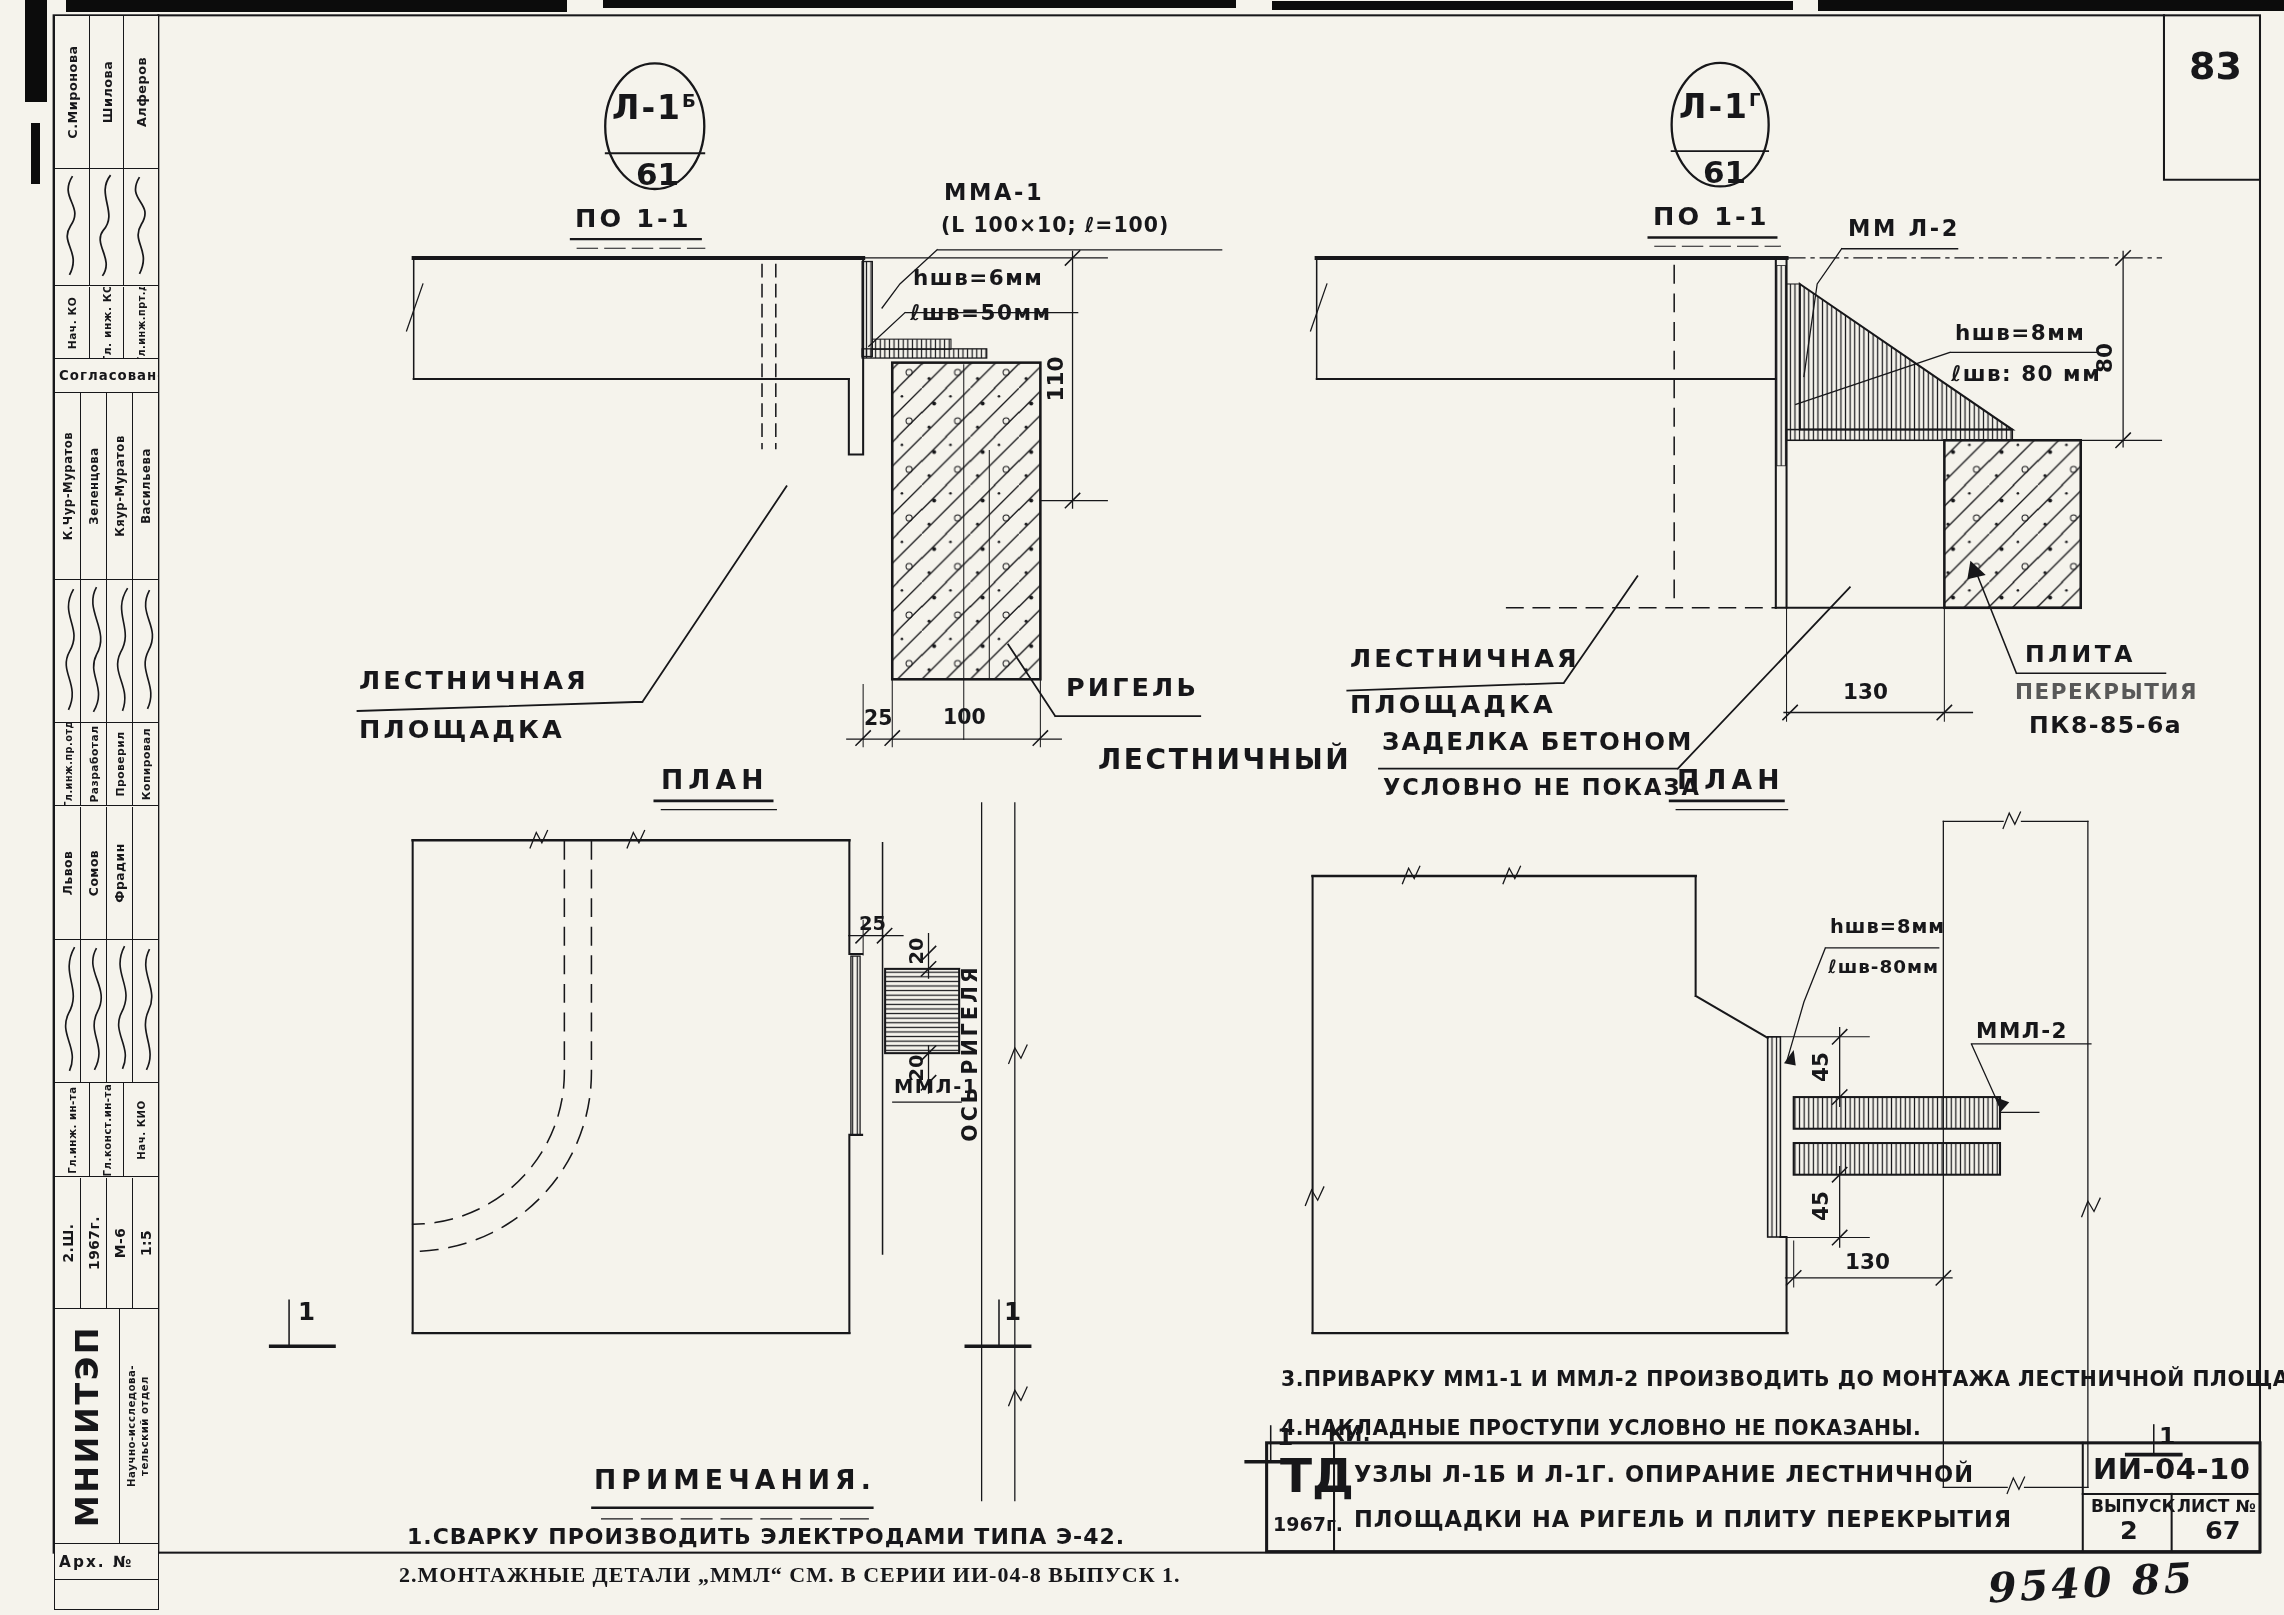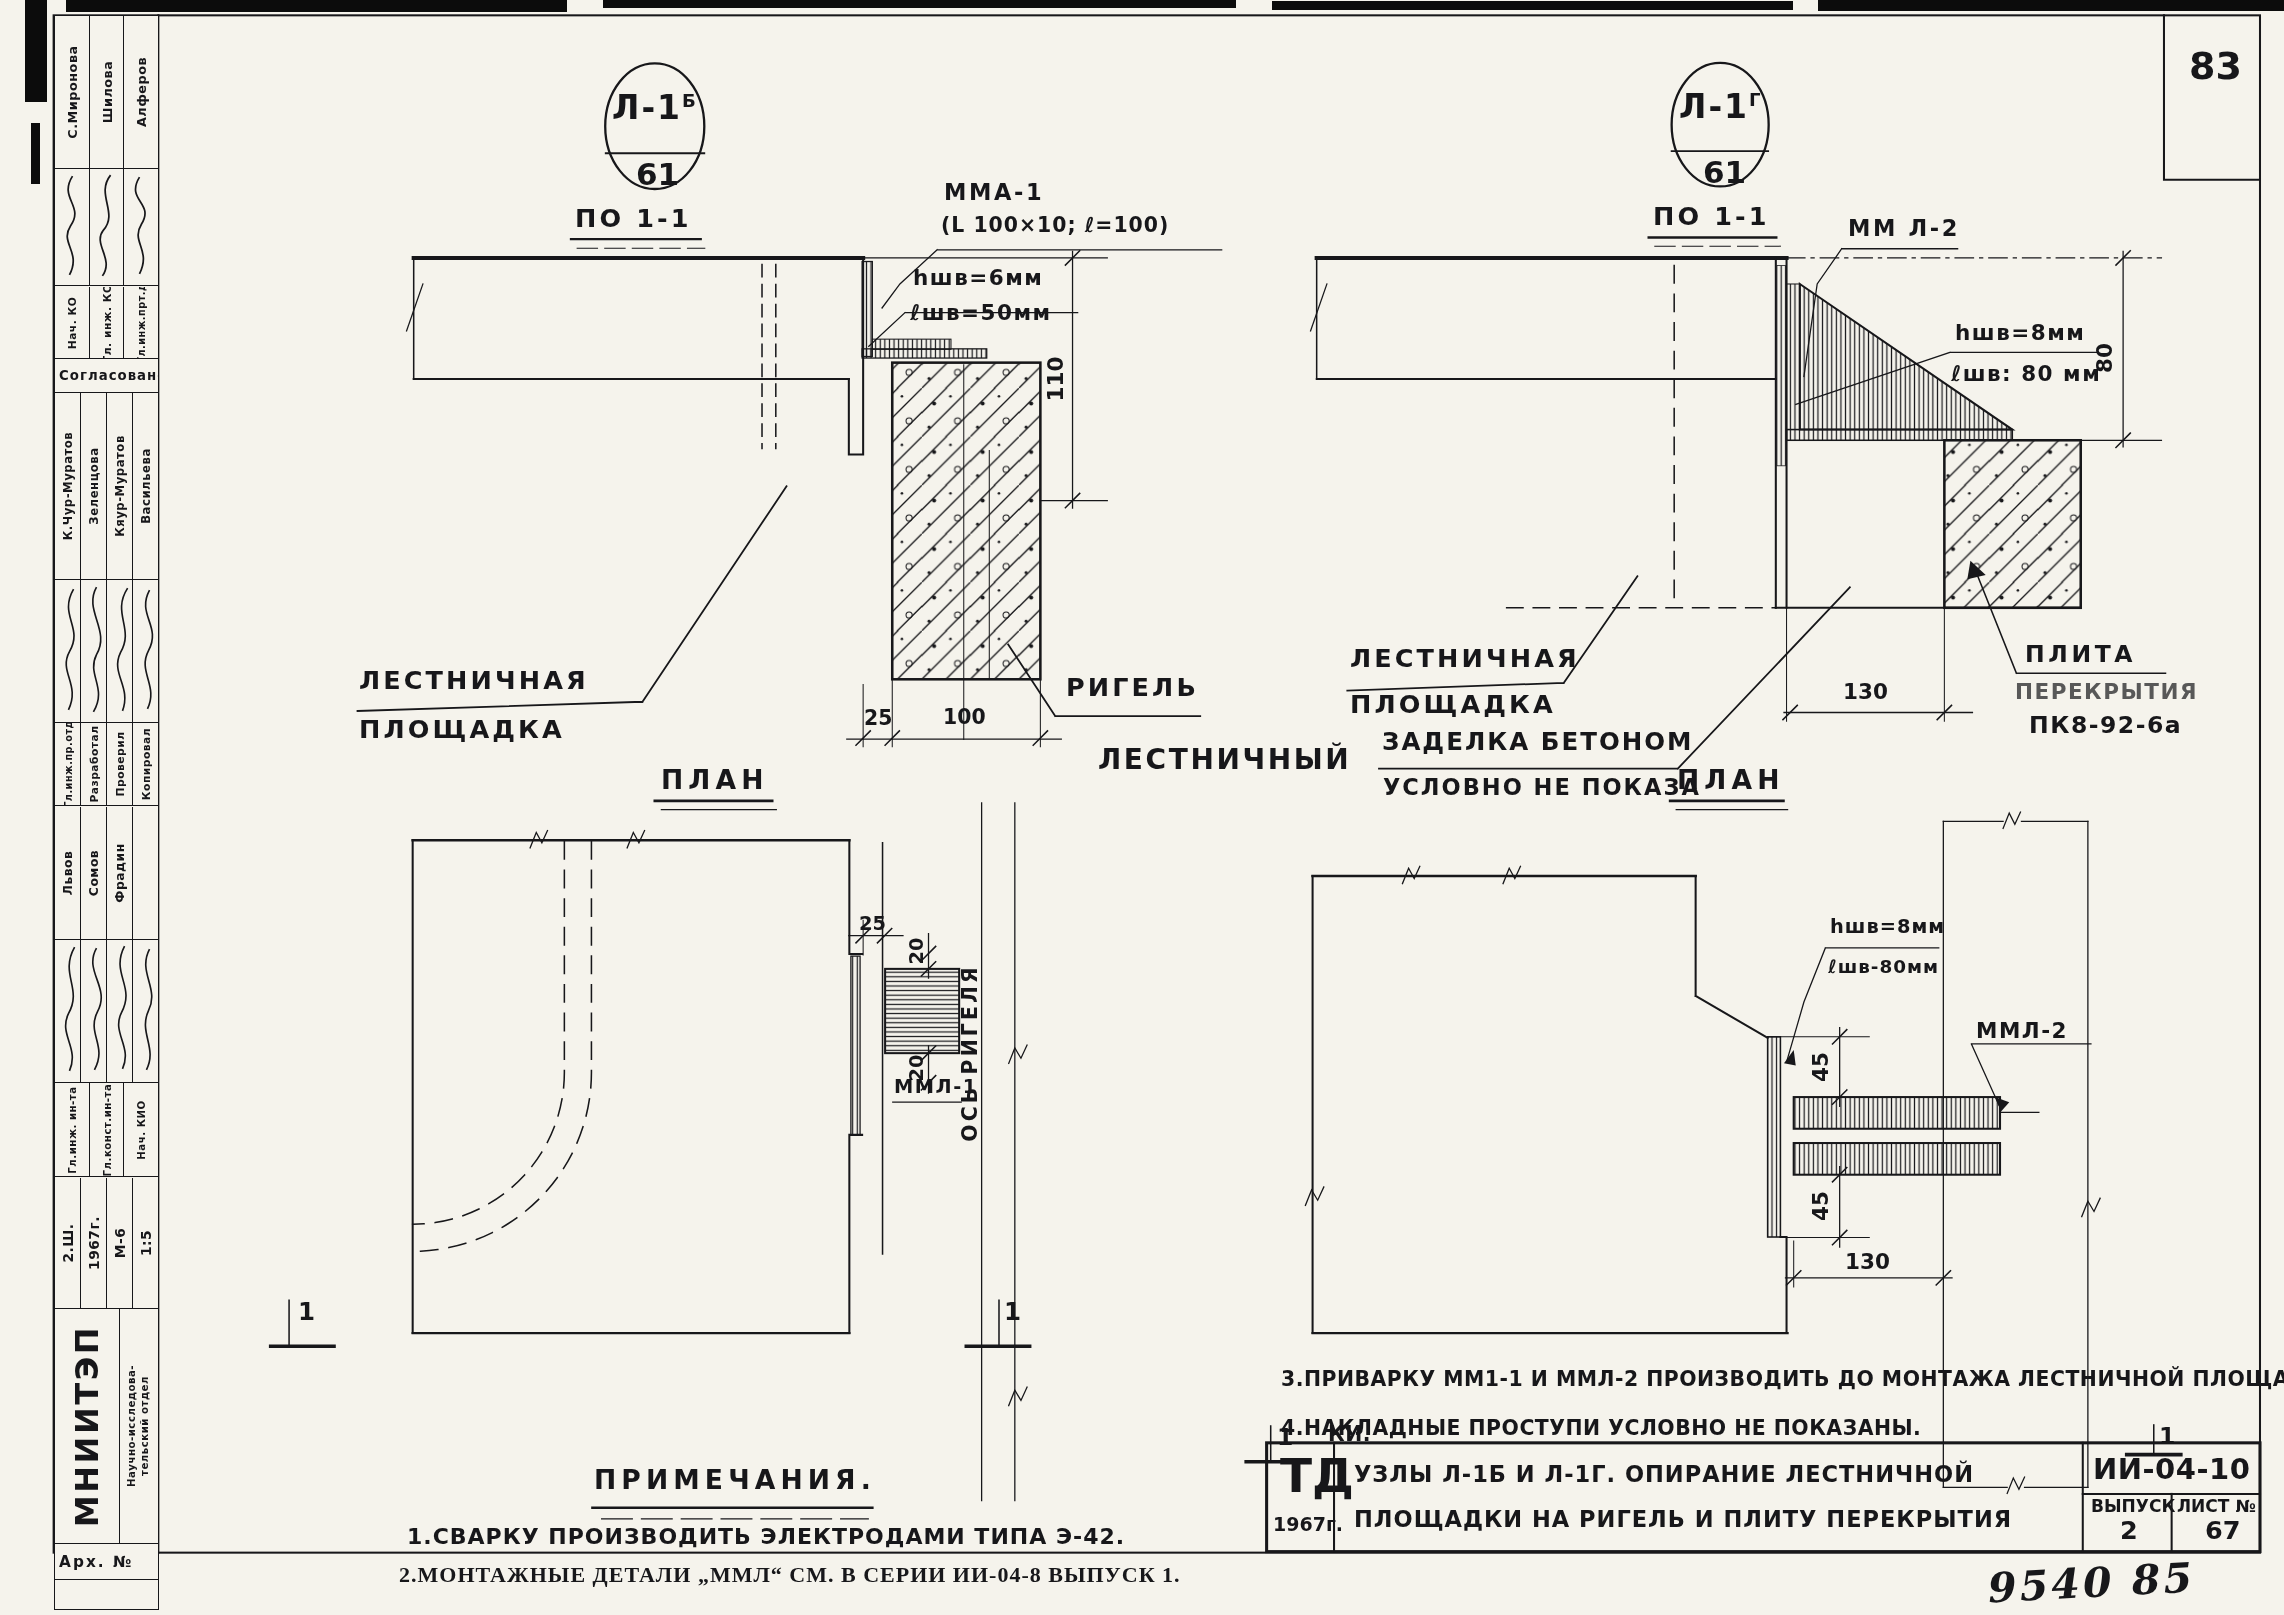--- a/index.html
+++ b/index.html
@@ -241,21 +241,21 @@
 <div class="t" style="left:1955px;top:320px;font-size:21.5px;letter-spacing:1.5px;">hшв=8мм</div>
 <div class="t" style="left:1951px;top:361px;font-size:21.5px;letter-spacing:1.5px;">ℓшв: 80 мм</div>
 <div class="t vdim" style="left:2104px;top:358px;font-size:21.5px;">80</div>
 <div class="t cap" style="left:1350px;top:643px;font-size:25.5px;letter-spacing:3.1px;">Лестничная</div>
 <div class="t cap" style="left:1350px;top:689px;font-size:25.5px;letter-spacing:3.1px;">площадка</div>
 <div class="t cap" style="left:1382px;top:727px;font-size:24.5px;letter-spacing:2px;">Заделка бетоном</div>
 <div class="t cap" style="left:1383px;top:774px;font-size:22.5px;letter-spacing:2px;">условно не показа</div>
 <div class="t" style="left:1843px;top:679px;font-size:21.5px;">130</div>
 <div class="t cap" style="left:2025px;top:640px;font-size:23.5px;letter-spacing:3.6px;">Плита</div>
 <div class="t cap" style="left:2015px;top:679px;font-size:21.5px;letter-spacing:1.5px;opacity:.7;">перекрытия</div>
-<div class="t" style="left:2029px;top:711px;font-size:23.5px;letter-spacing:1.5px;">ПК8-92-6а</div>
+<div class="t" style="left:2029px;top:711px;font-size:23.5px;letter-spacing:1.5px;">ПК8-85-6а</div>
 
 <div class="t cap" style="left:1677px;top:764px;font-size:26.6px;letter-spacing:5.1px;">План</div>
 <div class="t" style="left:1830px;top:915px;font-size:19.4px;letter-spacing:1px;">hшв=8мм</div>
 <div class="t" style="left:1828px;top:956px;font-size:18.4px;letter-spacing:1px;">ℓшв-80мм</div>
 <div class="t vdim" style="left:1820px;top:1067px;font-size:21.5px;">45</div>
 <div class="t vdim" style="left:1820px;top:1206px;font-size:21.5px;">45</div>
 <div class="t cap" style="left:1976px;top:1018px;font-size:21.5px;letter-spacing:1.5px;">ММЛ-2</div>
 <div class="t" style="left:1845px;top:1249px;font-size:21.5px;">130</div>
 <div class="t" style="left:1277px;top:1423px;font-size:23.5px;">1</div>
 <div class="t" style="left:2159px;top:1422px;font-size:23.5px;">1</div>

